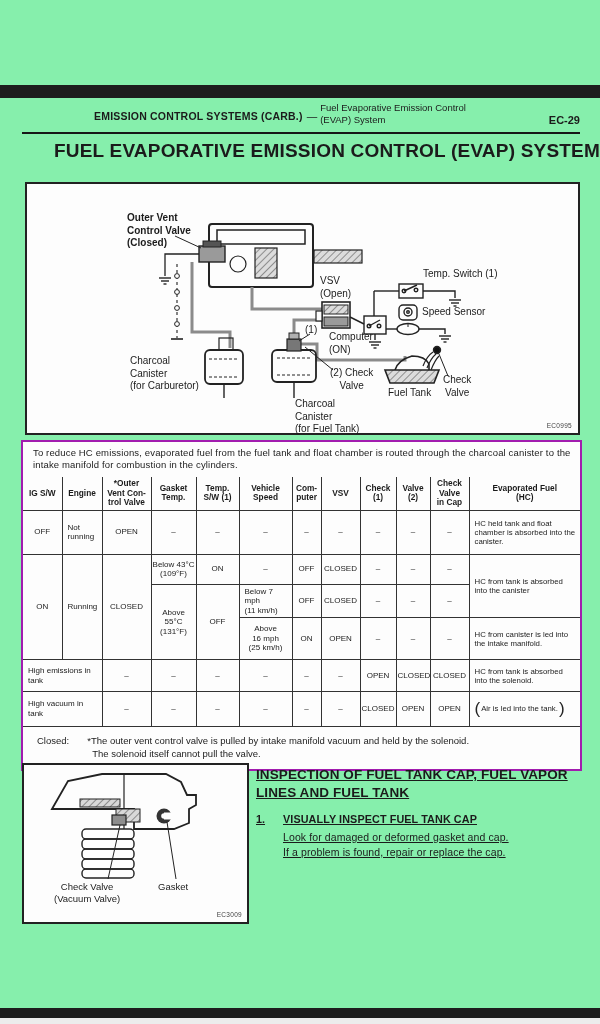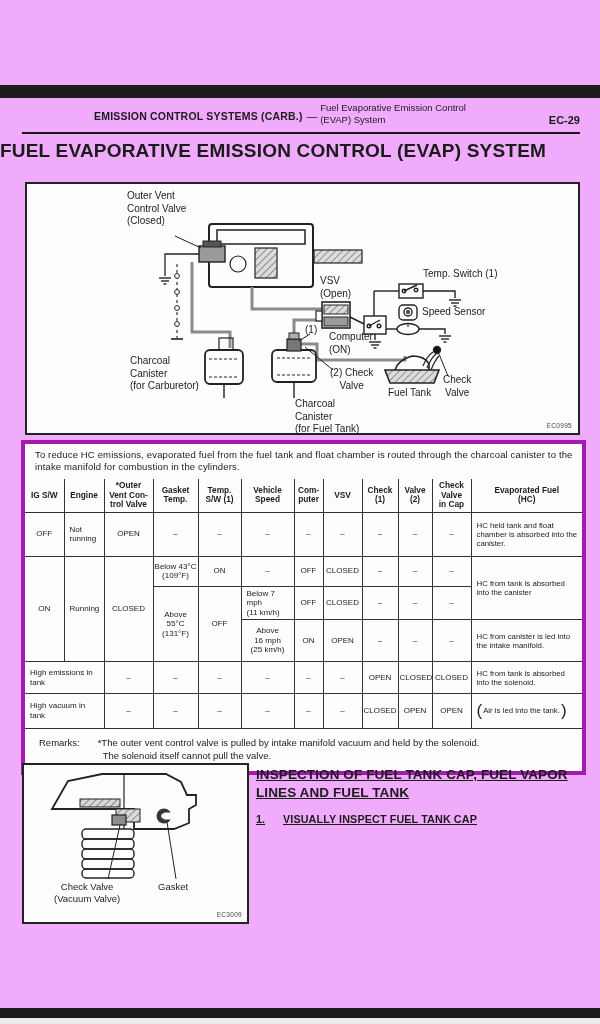--- a/index.html
+++ b/index.html
@@ -1,39 +1,39 @@
 <!DOCTYPE html>
 <html><head>
 <meta charset="utf-8">
 <style>
   html,body{margin:0;padding:0;}
   body{width:600px;height:1024px;background:#fff;font-family:"Liberation Sans",sans-serif;color:#1b1b1b;position:relative;overflow:hidden;}
-  .page{position:absolute;inset:0;background:#f0abfc;padding-left:10px;}
+  .page{position:absolute;inset:0;background:#86efac;padding-left:10px;}
   .bar{position:absolute;left:0;width:600px;background:#1d1d1d;}
   .bar.top{top:85px;height:13px;}
   .bar.bottom{top:1008px;height:10px;}
   .scan-edge{position:absolute;left:0;top:1018px;width:600px;height:6px;background:#ececec;}
 
   
   .hdr{position:absolute;left:22px;top:102px;width:558px;border-bottom:2.5px solid #171717;padding-bottom:6px;display:flex;align-items:flex-start;}
   .hdr .bold{font-weight:bold;font-size:10.5px;letter-spacing:.2px;margin-left:72px;margin-top:8px;white-space:nowrap;}
   .hdr .dash{font-size:10.5px;margin:8px 3px 0 4px;}
   .hdr .sub{font-size:9.5px;line-height:11.5px;}
   .hdr .pcode{font-weight:bold;font-size:11px;margin-left:auto;margin-top:12px;}
 
-  .title{position:absolute;left:0;top:140px;width:600px;text-align:left;font-weight:bold;font-size:19px;letter-spacing:.2px;}
+  .title{position:absolute;left:0;top:140px;width:600px;text-align:right;font-weight:bold;font-size:19px;letter-spacing:.2px;}
 
   
   .diag{position:absolute;left:25px;top:182px;width:551px;height:249px;border:2px solid #222;background:#fdfdfd;}
   .dlabel{position:absolute;font-size:10px;line-height:12.5px;white-space:pre-line;}
   .dlabel.ctr{text-align:center;}
   .figcode{position:absolute;font-size:6.5px;color:#444;letter-spacing:.3px;}
 
   
-  .tblbox{position:absolute;left:21px;top:440px;width:557px;border:4px solid #a21caf;background:#fdfdfd;}
+  .tblbox{position:absolute;left:21px;top:440px;width:557px;border:2px solid #a21caf;background:#fdfdfd;}
   .intro{font-size:9.5px;line-height:12px;padding:5px 8px 6px 10px;letter-spacing:.15px;}
   table{border-collapse:collapse;table-layout:fixed;width:100%;}
   th,td{border:1px solid #333;font-size:8px;line-height:9.5px;text-align:center;vertical-align:middle;padding:2px 1px;font-weight:normal;}
   th{font-weight:bold;font-size:8.3px;}
   table{border-style:hidden;}
   .ml{white-space:pre-line;}
   .al{text-align:left;padding-left:5px;padding-right:2px;}
   .fuel{text-align:left;font-size:7.8px;line-height:9px;padding:2px 3px 2px 5px;}
   .parens{display:flex;align-items:center;gap:1px;}
   .parens .p{font-size:17px;font-weight:300;flex:0 0 auto;color:#222;}
@@ -182,21 +182,21 @@
         <path d="M 368,186 Q 371,176 385,172 Q 398,172 402,180 L 402,186"></path>
         <polygon points="358,186 412,186 407,199 363,199" fill="url(#hatch)" stroke-width="1.6"></polygon>
         <path d="M 396,182 Q 400,172 406,168" stroke-width="1.2"></path>
         <path d="M 400,184 Q 404,174 409,170" stroke-width="1.2"></path>
         <path d="M 404,186 Q 408,176 412,172" stroke-width="1.2"></path>
         <circle cx="410" cy="166" r="3.4" fill="#111"></circle>
         <line x1="421" y1="192" x2="412" y2="170" stroke-width="1"></line>
       </g>
     </svg>
 
-    <div class="dlabel" style="left:100px;top:6px;">Outer Vent
+    <div class="dlabel" style="left:100px;top:28px;font-weight:bold;">Outer Vent
 Control Valve
 (Closed)</div>
     <div class="dlabel" style="left:293px;top:91px;">VSV
 (Open)</div>
     <div class="dlabel" style="left:352px;top:84px;margin-left:44px;">Temp. Switch (1)</div>
     <div class="dlabel" style="left:395px;top:122px;">Speed Sensor</div>
     <div class="dlabel" style="left:302px;top:147px;">Computer
 (ON)</div>
     <div class="dlabel" style="left:278px;top:140px;">(1)</div>
     <div class="dlabel ctr" style="left:303px;top:183px;">(2) Check
@@ -339,21 +339,21 @@
             <span class="p">(</span>
             <span>Air is led into the tank.</span>
             <span class="p">)</span>
           </span>
         </td>
       </tr>
     </tbody>
       </table>
 
     <div class="remarks">
-      <span class="lbl">Remarks:</span>
+      <span class="lbl">Closed:</span>
       <span>
         <span>*The outer vent control valve is pulled by intake manifold vacuum and held by the solenoid.</span><br>
         <span class="l2">The solenoid itself cannot pull the valve.</span>
       </span>
     </div>
   </div>
 
   <div class="capbox">
     <svg width="219" height="153" viewBox="0 0 219 153">
       <g fill="none" stroke="#222" stroke-width="1.8">
@@ -386,17 +386,21 @@
     <div class="clabel" style="left:134px;top:116px;">Gasket</div>
     <div class="figcode" style="right:5px;bottom:4px;">EC3009</div>
   </div>
 
   <div class="insp">
     <div class="h">INSPECTION OF FUEL TANK CAP, FUEL VAPOR LINES AND FUEL TANK</div>
     <div class="step">
       <span class="num">1.</span>
       <span class="st">VISUALLY INSPECT FUEL TANK CAP</span>
     </div>
+    <div class="body">
+      <span>Look for damaged or deformed gasket and cap.</span><br>
+      <span>If a problem is found, repair or replace the cap.</span>
+    </div>
   </div>
 
   <div class="bar bottom"></div>
   <div class="scan-edge"></div>
 </div>
 
 </body></html>

